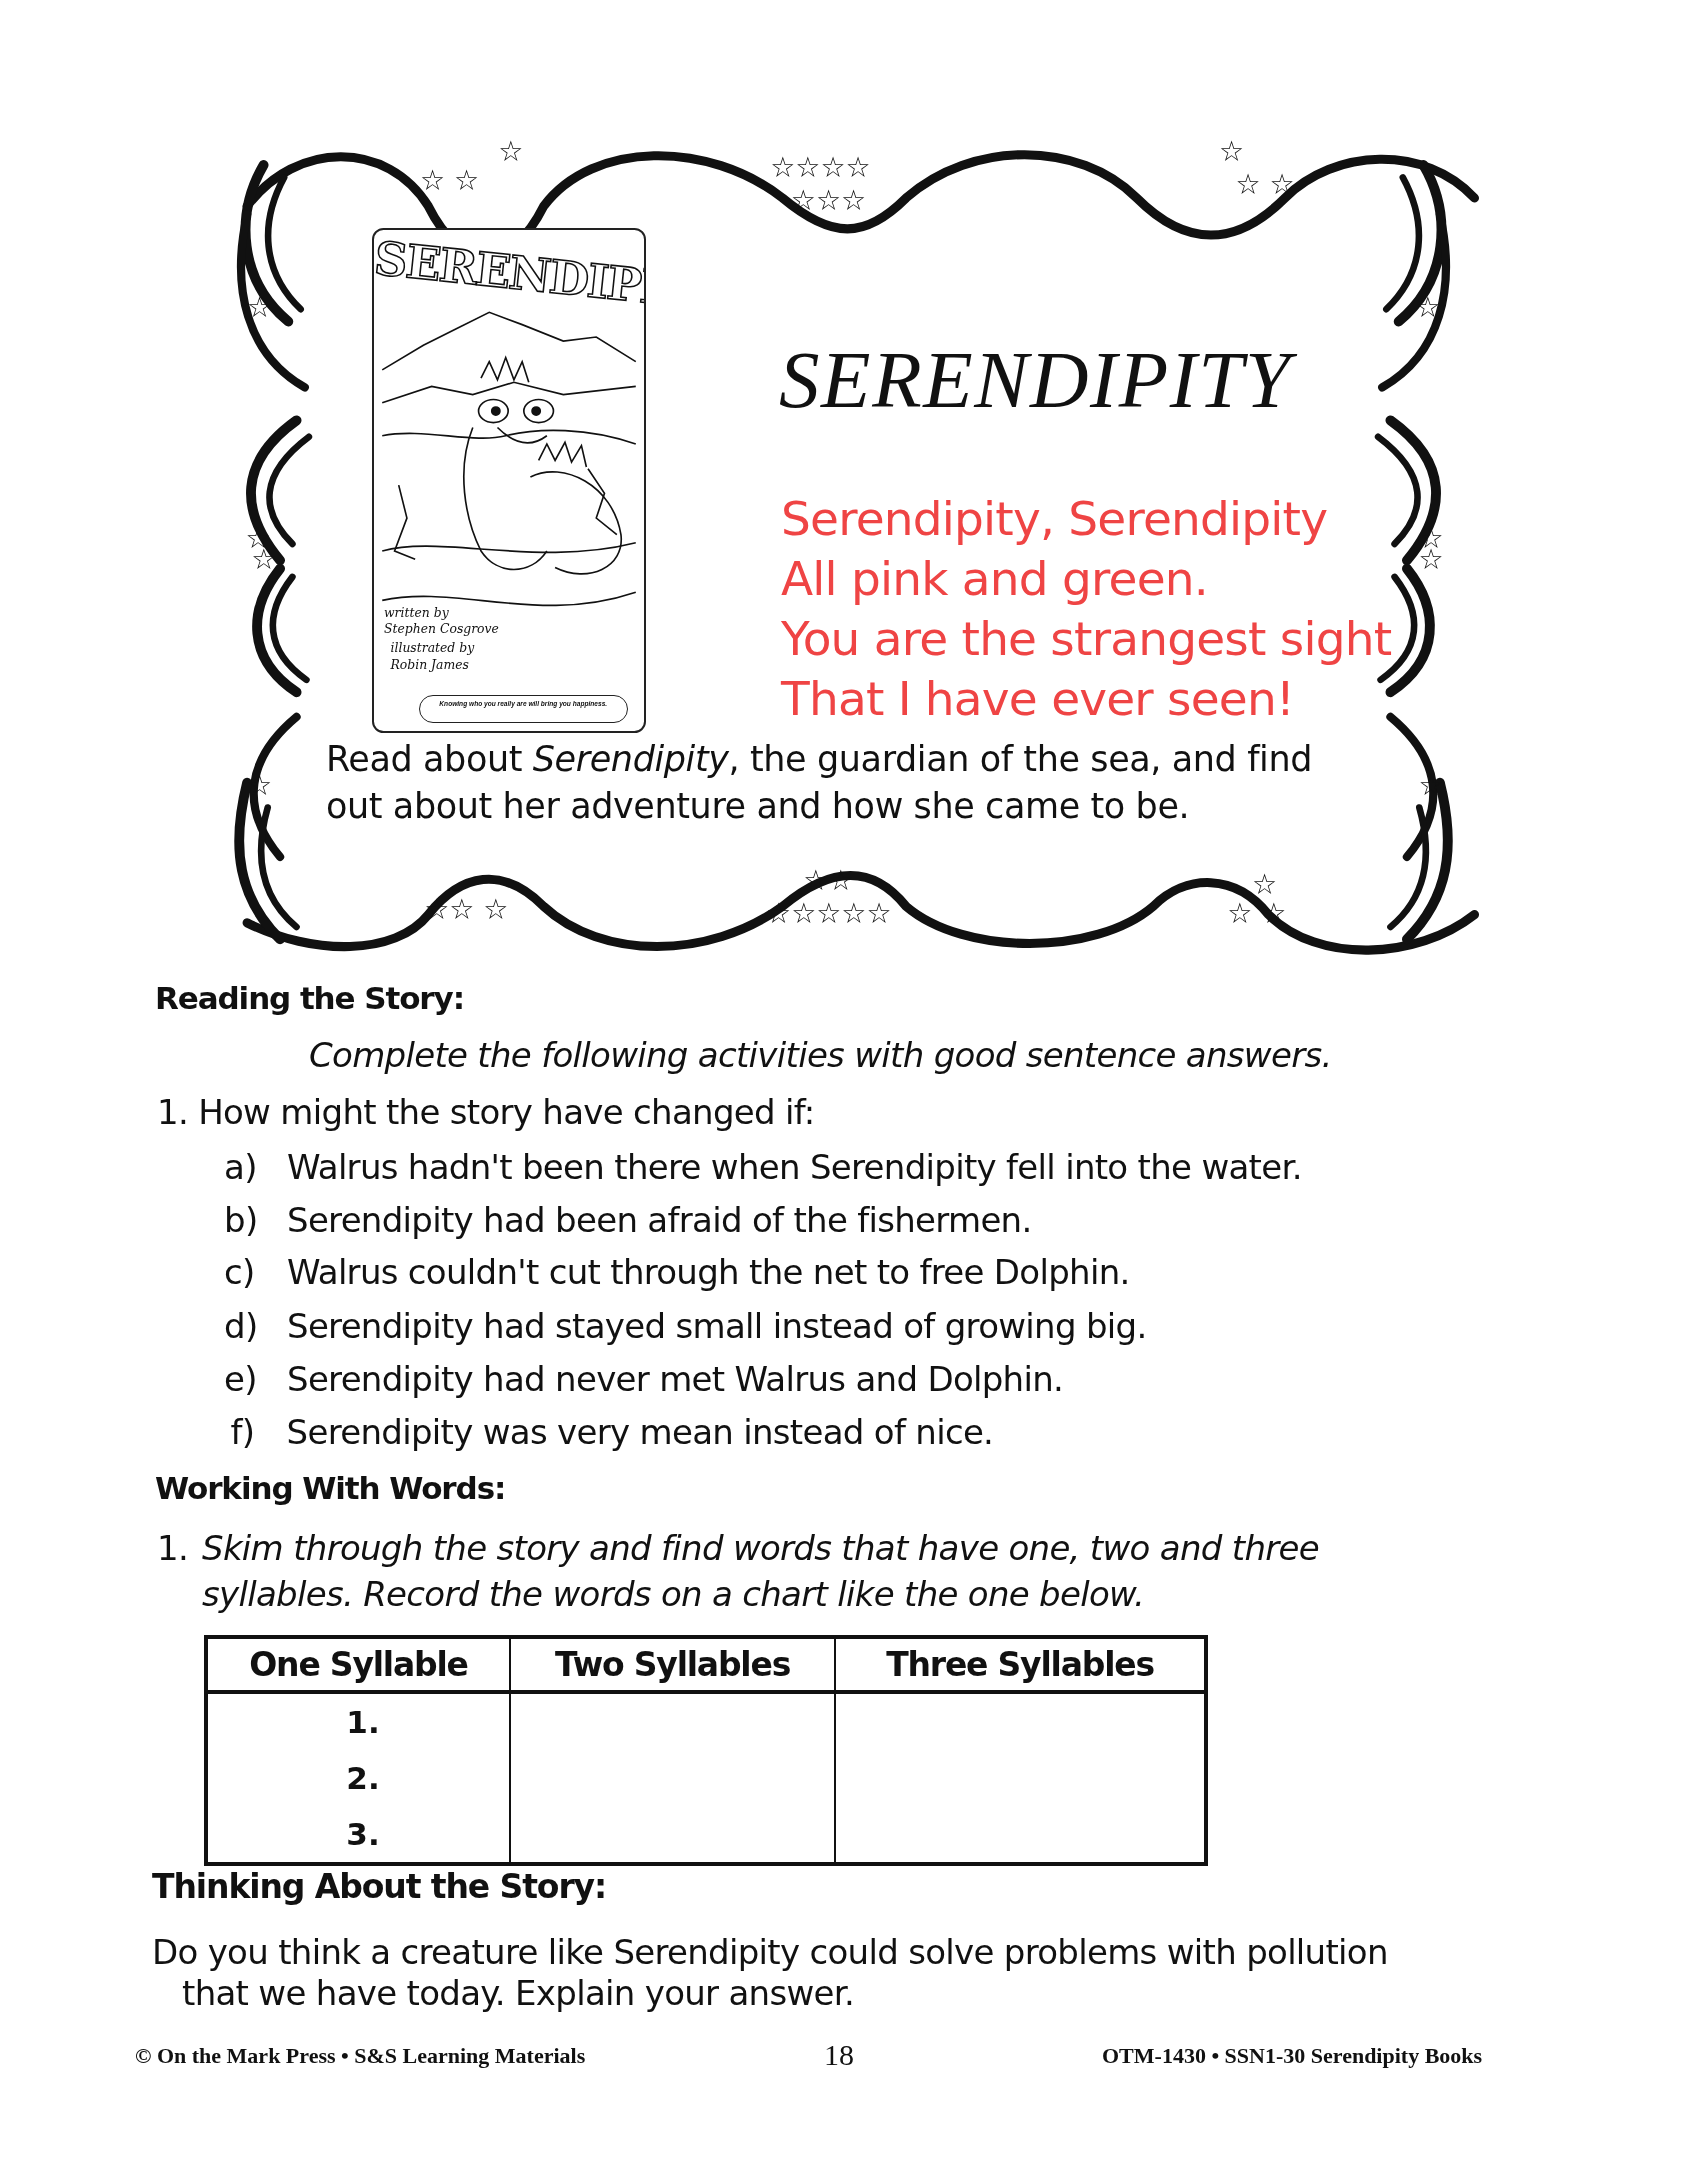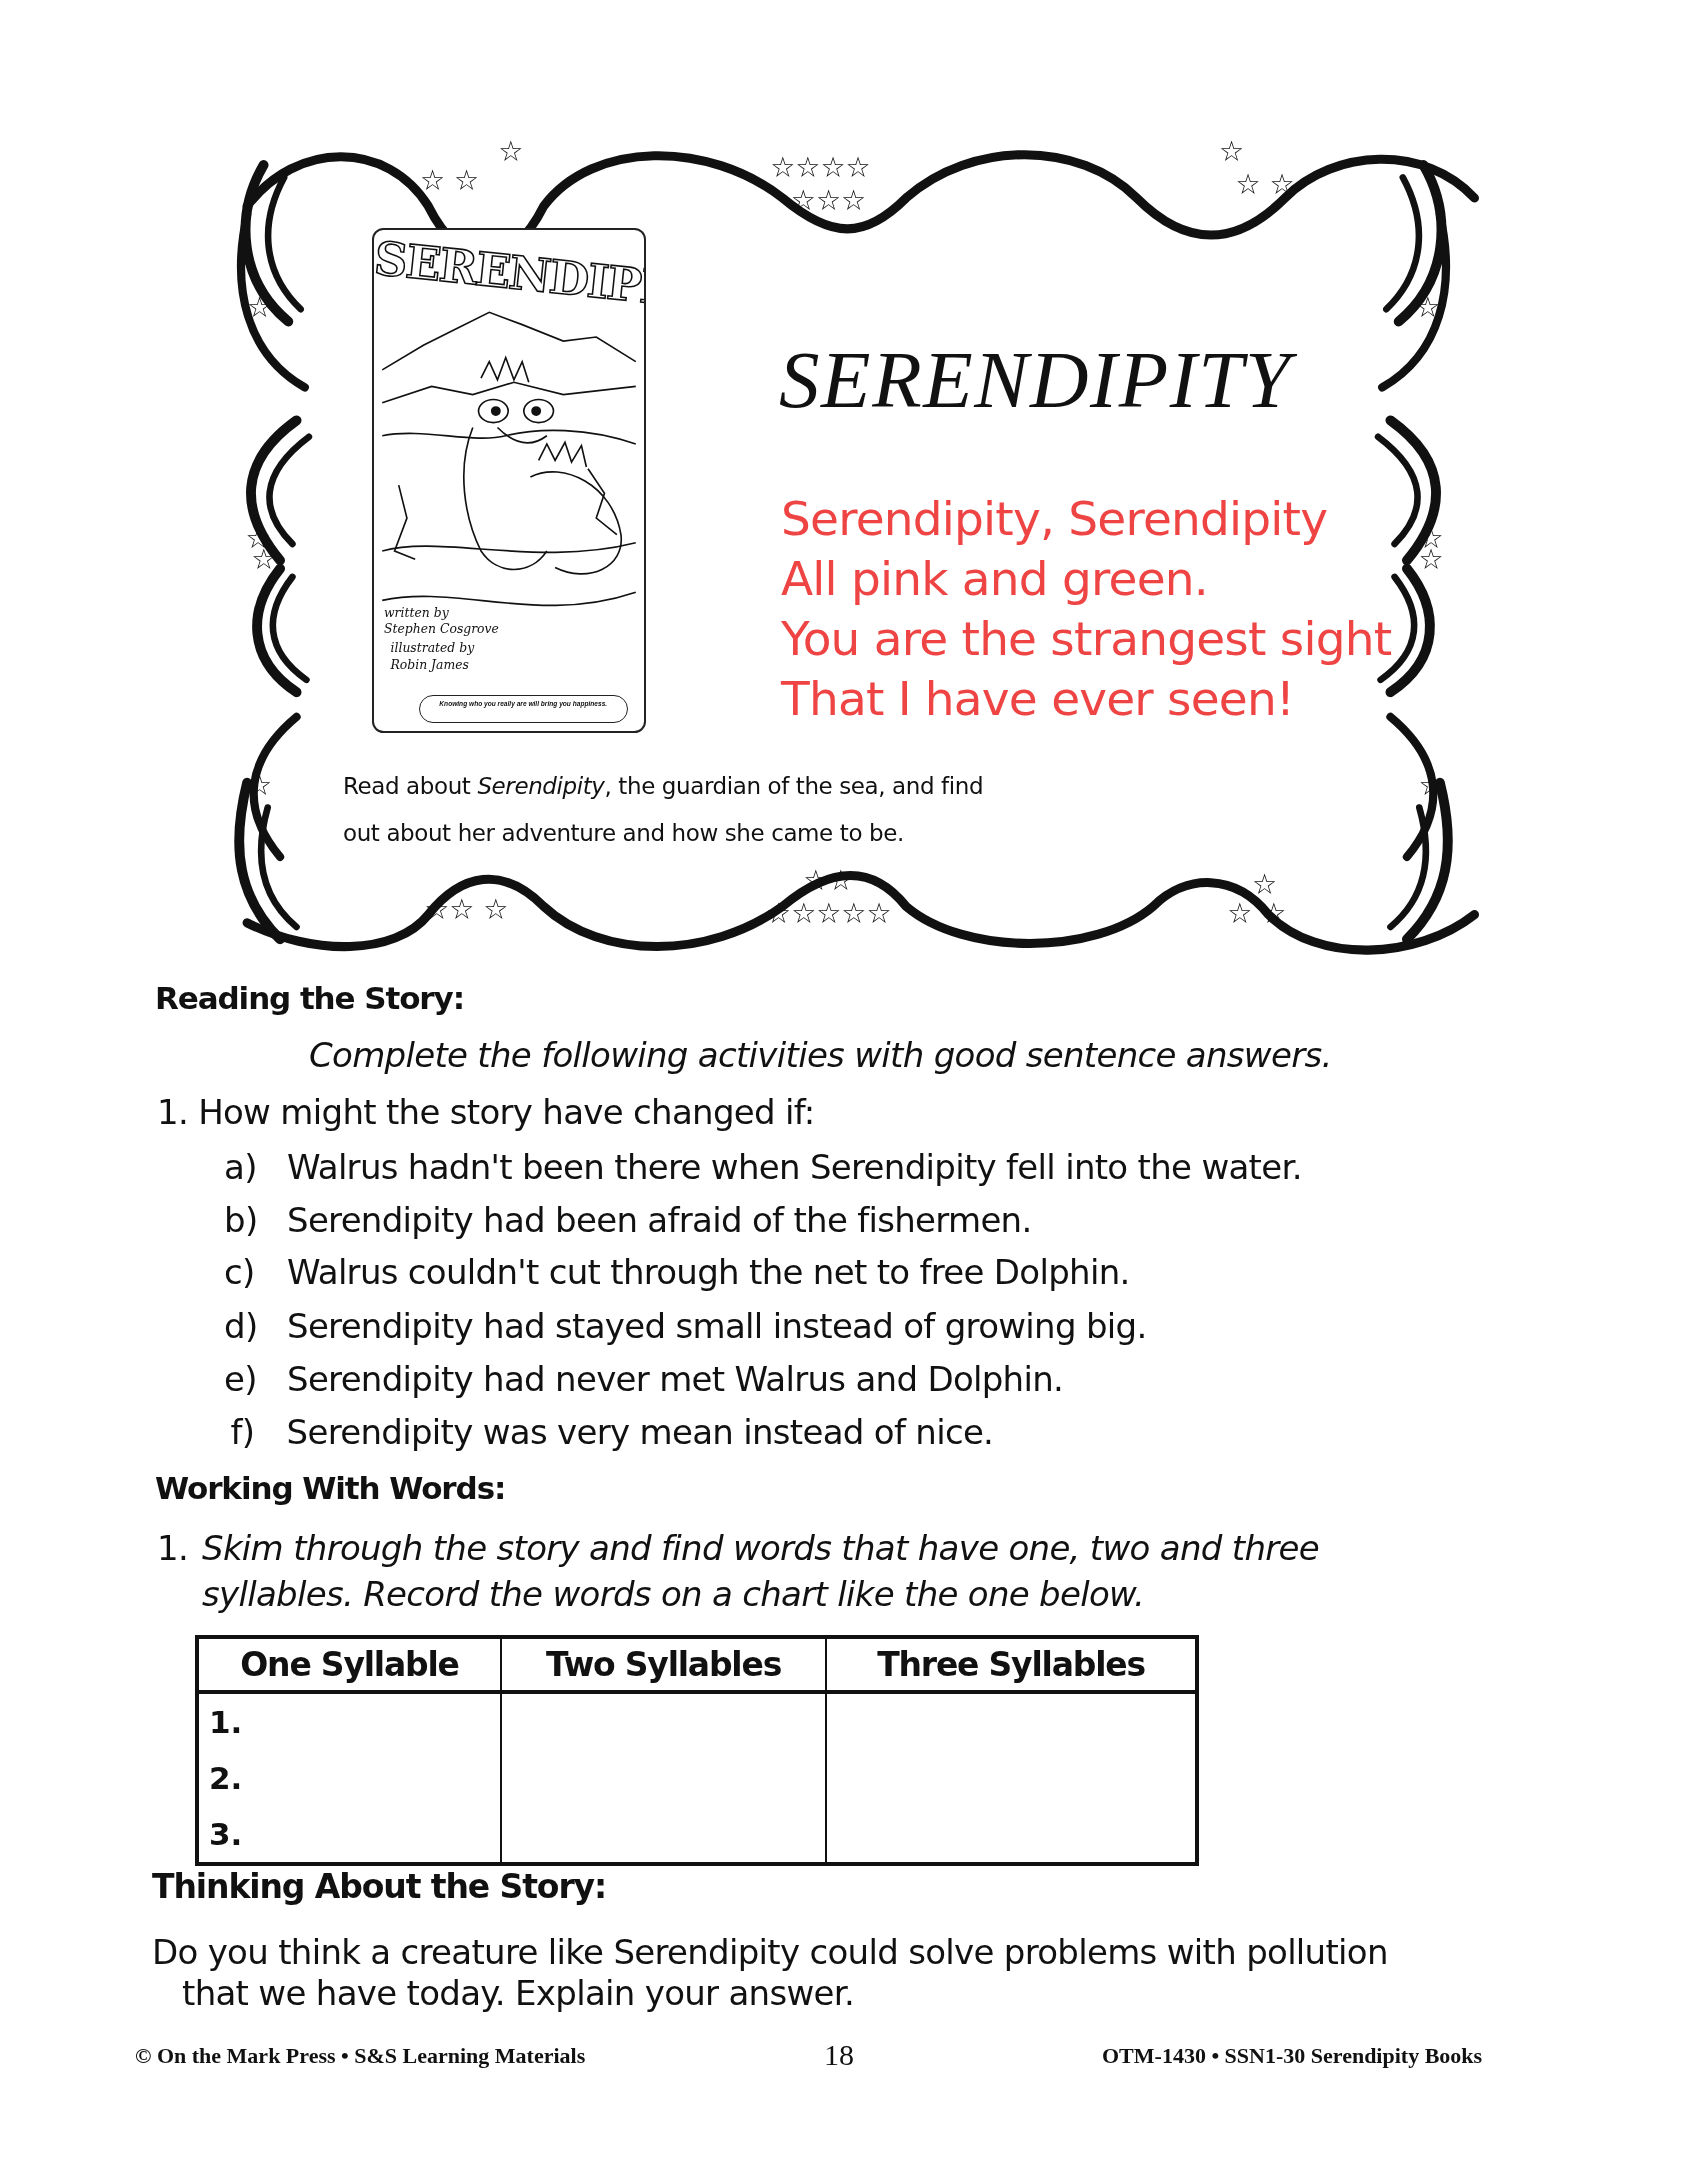--- a/index.html
+++ b/index.html
@@ -5,28 +5,28 @@
   html, body { margin: 0; padding: 0; background: #ffffff; }
   body { width: 1687px; height: 2183px; position: relative; overflow: hidden; color: #111; font-family: "Liberation Sans", "DejaVu Sans", sans-serif; }
   .frame-svg { position: absolute; left: 0; top: 0; }
   .cover { position: absolute; left: 372px; top: 228px; width: 270px; height: 501px; border: 2.5px solid #222; border-radius: 11.5px; background: #fff; overflow: hidden; }
   .cover-title { position: absolute; left: 0; right: 0; top: 15px; text-align: center; font-family: "DejaVu Serif", serif; font-size: 46px; letter-spacing: -1.6px; color: #fff; -webkit-text-stroke: 1.6px #111; font-weight: bold; transform: rotate(6deg); transform-origin: center; }
   .cover-credit { position: absolute; left: 10px; font-family: "DejaVu Serif", serif; font-style: italic; font-size: 12.4px; line-height: 16.5px; color: #111; }
   .cover-tagline { position: absolute; left: 45px; right: 16.5px; bottom: 8.2px; height: 28px; border: 1.6px solid #222; border-radius: 15px; font-size: 6.6px; font-style: italic; font-weight: bold; text-align: center; line-height: 10px; padding-top: 3.3px; box-sizing: border-box; }
   .title { position: absolute; left: 779px; top: 334px; font-family: "Liberation Serif", "DejaVu Serif", serif; font-style: italic; font-size: 81px; letter-spacing: 1.6px; color: #111; }
   .poem { position: absolute; left: 781px; top: 489px; font-size: 47px; line-height: 60px; font-family: "DejaVu Sans", sans-serif; letter-spacing: -0.8px; color: #ef4444; }
   .poem div { white-space: nowrap; }
-  .intro { position: absolute; left: 326px; top: 763px; font-size: 23px; line-height: 47px; font-family: "DejaVu Sans", sans-serif; letter-spacing: -0.4px; white-space: nowrap; margin-left: 17px; }
+  .intro { position: absolute; left: 326px; top: 736px; font-size: 35px; line-height: 47px; font-family: "DejaVu Sans", sans-serif; letter-spacing: -0.4px; white-space: nowrap; }
   .intro i { font-style: italic; }
   .h { position: absolute; font-weight: bold; font-size: 31px; font-family: "DejaVu Sans", sans-serif; letter-spacing: -1.1px; white-space: nowrap; }
   .txt { position: absolute; font-size: 34px; font-family: "DejaVu Sans", sans-serif; letter-spacing: -0.7px; white-space: nowrap; }
   .it { font-style: italic; }
   .item { position: absolute; left: 224px; font-size: 34px; font-family: "DejaVu Sans", sans-serif; letter-spacing: -0.7px; white-space: nowrap; }
   .item .lbl { display: inline-block; width: 63px; }
-  table.chart { position: absolute; left: 195px; top: 1635px; width: 1004px; border-collapse: collapse; border: 4.1px solid #111; }
+  table.chart { position: absolute; left: 204px; top: 1635px; width: 1004px; border-collapse: collapse; border: 4.1px solid #111; text-align: center; }
   table.chart th, table.chart td { border: 2.5px solid #111; }
   table.chart th { font-size: 33px; font-weight: bold; letter-spacing: -1.2px; height: 49px; font-family: "DejaVu Sans", sans-serif; border-bottom: 4.1px solid #111; }
   table.chart td { border-top: none; border-bottom: none; height: 54px; font-size: 31px; font-weight: bold; padding-left: 10px; vertical-align: middle; font-family: "DejaVu Sans", sans-serif; }
   .footer { position: absolute; top: 2043px; font-family: "Liberation Serif", "DejaVu Serif", serif; font-weight: bold; font-size: 22px; white-space: nowrap; }
   .footer-num { position: absolute; top: 2038px; left: 824px; font-family: "Liberation Serif", "DejaVu Serif", serif; font-size: 30px; }
 </style>
 </head>
 <body>
 
 <svg class="frame-svg" width="1687" height="989" viewBox="0 0 2048 1200">

